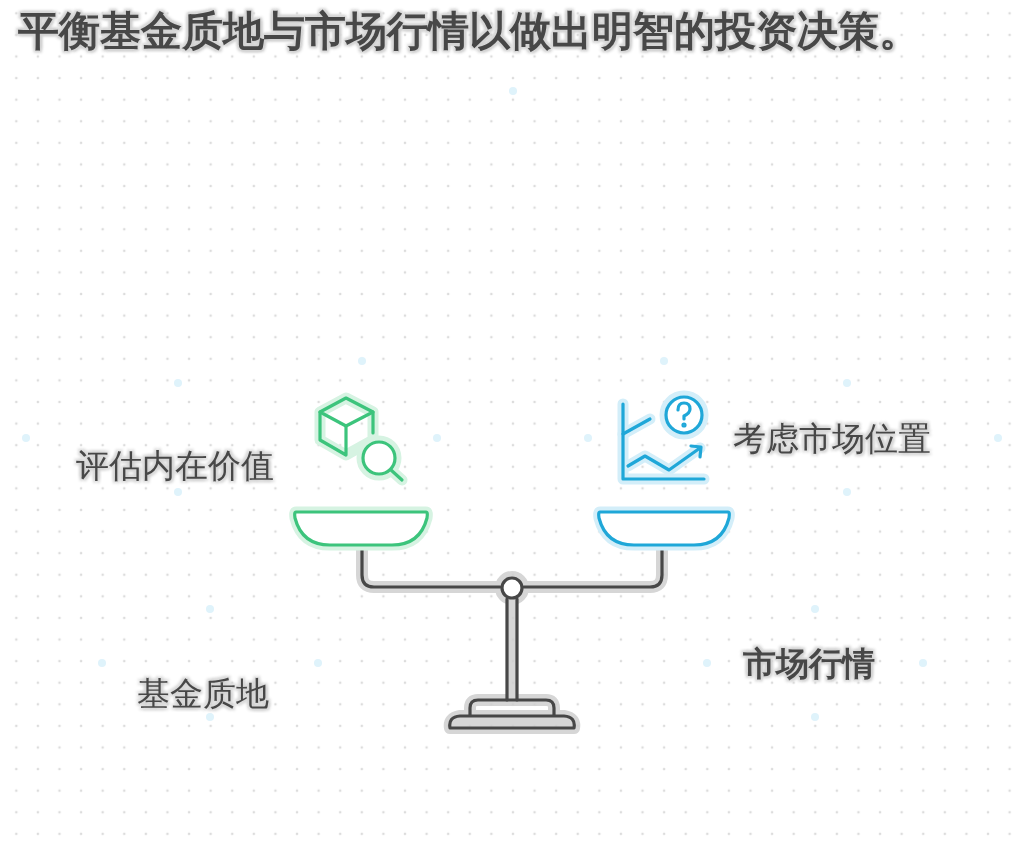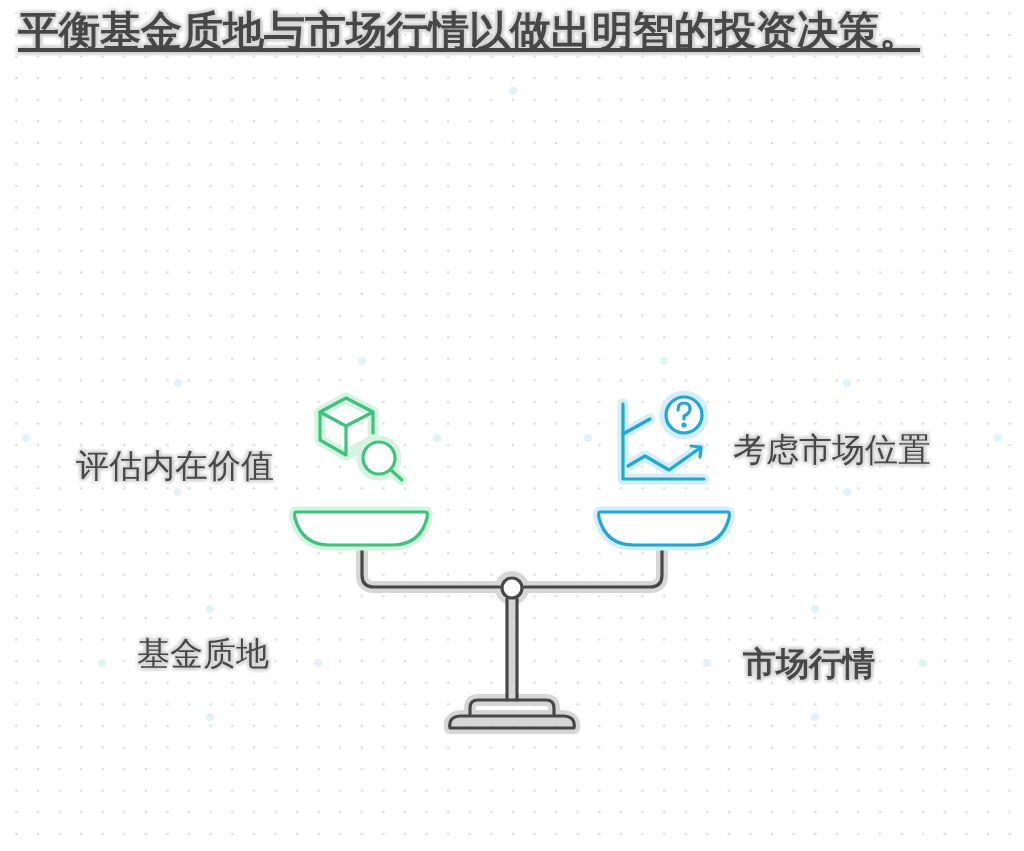--- a/index.html
+++ b/index.html
@@ -9,21 +9,20 @@
     background-image: radial-gradient(circle, #dcdcdc 1.3px, transparent 1.6px);
     background-size: 21.6px 21.6px;
     background-position: 5.5px 2.5px;
     font-family: "DejaVu Sans", "Liberation Sans", sans-serif;
   }
   .title {
     position: absolute; left: 18px; top: 4px;
     font-size: 41px; font-weight: bold; color: #474747; letter-spacing: 0px;
     white-space: nowrap;
     text-shadow: 0 0 3px #d6d6d6, 0 0 3px #d6d6d6, 2px 2px 3px #cfcfcf, -2px -2px 3px #d6d6d6, 2px -2px 3px #d6d6d6, -2px 2px 3px #d6d6d6;
-    text-decoration: underline;
   }
   .label {
     position: absolute; font-size: 33px; color: #474747; white-space: nowrap;
     text-shadow: 0 0 3px #d4d4d4, 2px 2px 3px #d0d0d0, -2px -2px 3px #d6d6d6, 2px -2px 3px #d6d6d6, -2px 2px 3px #d6d6d6;
   }
   svg.art { position: absolute; left: 0; top: 0; }
   .glowdot { position: absolute; width: 8px; height: 8px; border-radius: 50%; background: #dff3fb; }
 </style>
 </head>
 <body>
@@ -107,15 +106,15 @@
       <path d="M628 466 L645 456 L669 470 L700 448"></path>
       <path d="M691 446 L701 447 L700 457"></path>
       <circle cx="684" cy="415" r="18" fill="#ffffff"></circle>
       <path d="M678 410 Q678 403 684 403 Q690 403 690 409 Q690 413 684 416 V419"></path>
       <circle cx="684" cy="425" r="1" fill="#1fa7d8"></circle>
     </g>
   </g>
 </svg>
 
 <div class="label" style="left:76px;top:420px;margin-top:24px;">评估内在价值</div>
-<div class="label" style="left:137px;top:632px;">基金质地</div>
-<div class="label" style="left:733px;top:428px;">考虑市场位置</div>
+<div class="label" style="left:137px;top:672px;">基金质地</div>
+<div class="label" style="left:733px;top:417px;">考虑市场位置</div>
 <div class="label" style="left:743px;top:642px;font-weight:bold;">市场行情</div>
 
 </body></html>

